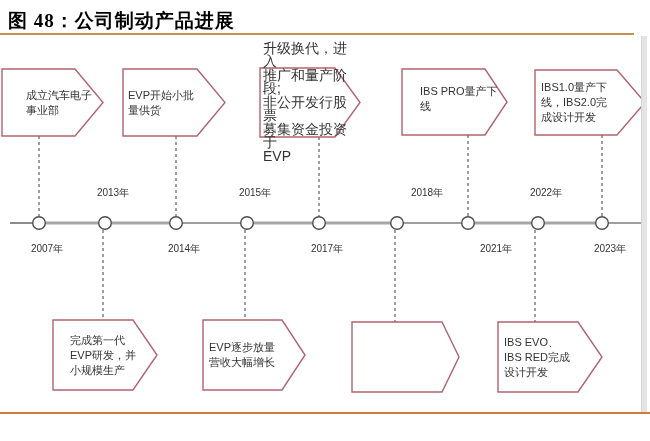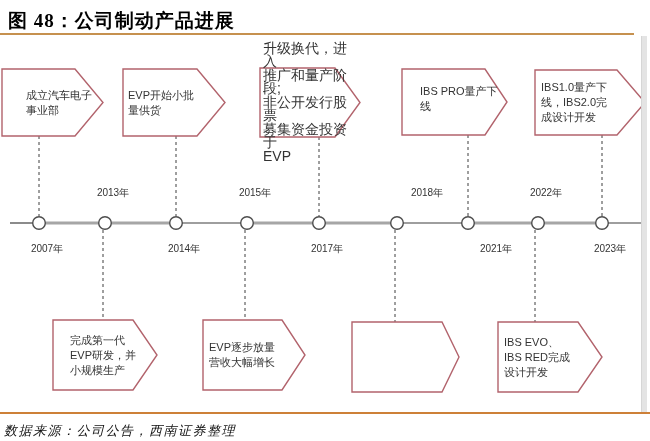--- a/index.html
+++ b/index.html
@@ -87,21 +87,20 @@
       <circle cx="468" cy="223" r="6.3"></circle>
       <circle cx="538" cy="223" r="6.3"></circle>
       <circle cx="602" cy="223" r="6.3"></circle>
     </g>
   </svg>
 
   <div class="abs" id="figure-title">图 48：公司制动产品进展</div>
   <div class="abs" id="top-rule"></div>
   <div class="abs" id="right-band"></div>
   <div class="abs" id="bottom-rule"></div>
-  <div class="abs" id="source-note">数据来源：公司公告，西南证券整理</div>
 
   <div class="abs ms-text" style="left:26px;top:69px;width:74px;height:67px;">成立汽车电子
 事业部</div>
   <div class="abs ms-text" style="left:128px;top:69px;width:90px;height:67px;">EVP开始小批
 量供货</div>
   <div class="abs ms-text small" style="left:263px;top:68px;width:92px;height:69px;">升级换代，进入
 推广和量产阶段;
 非公开发行股票
 募集资金投资于
 EVP</div>

